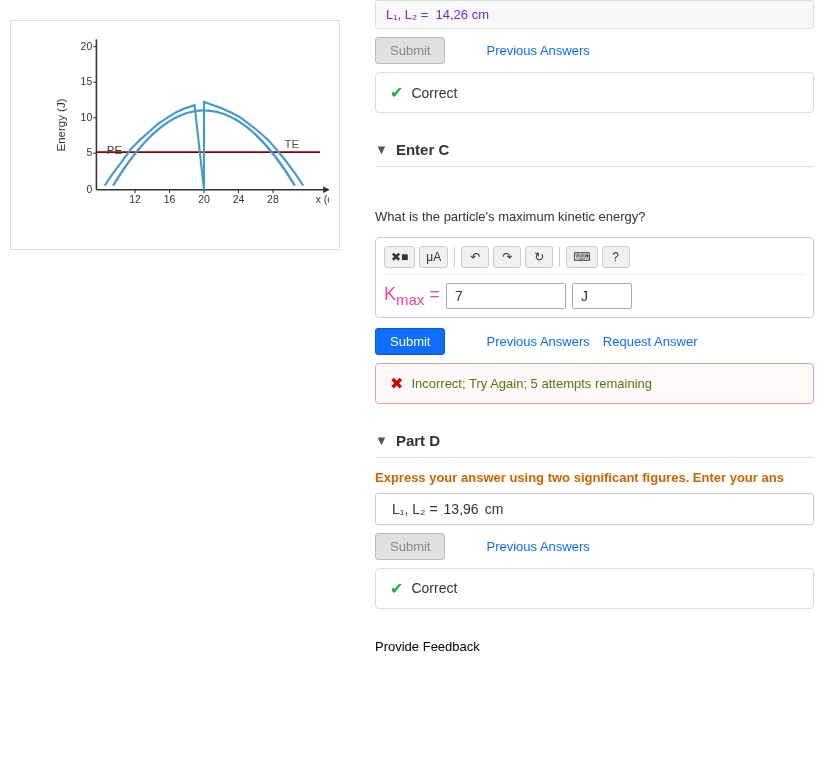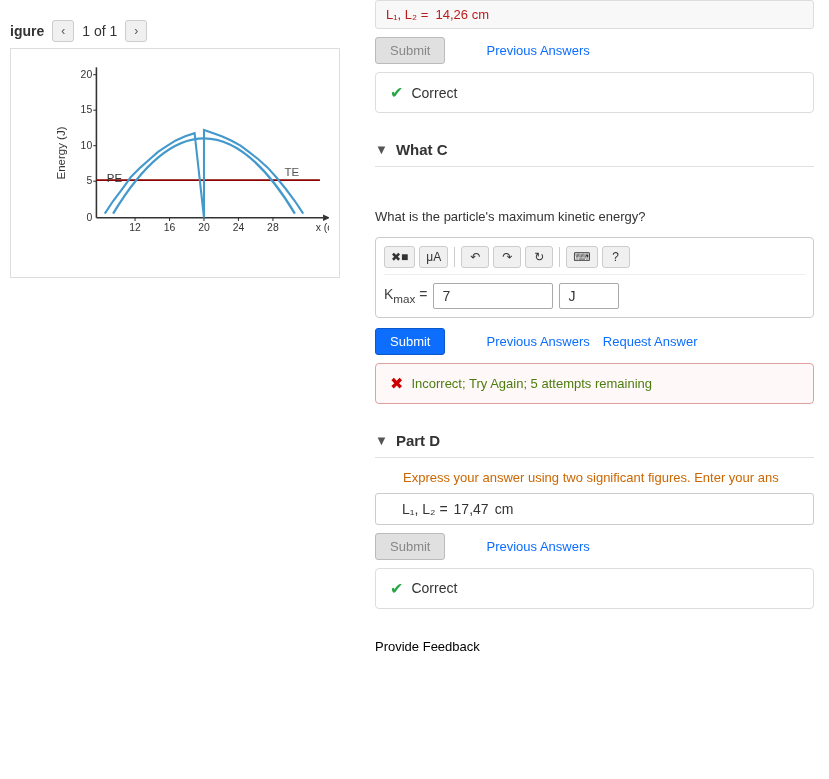--- a/index.html
+++ b/index.html
@@ -96,21 +96,21 @@
     }
 
     
     .prev-answer-row {
       background: #f8f8f8;
       border: 1px solid #ddd;
       border-radius: 3px;
       padding: 6px 10px;
       margin-bottom: 8px;
       font-size: 13px;
-      color: #b91c1c;
+      color: #6d28d9;
     }
     .submit-row {
       display: flex;
       align-items: center;
       gap: 5px;
       margin-bottom: 8px;
     }
     .btn-submit-disabled {
       background: #e0e0e0;
       border: 1px solid #bbb;
@@ -190,22 +190,21 @@
       font-size: 13px;
       color: #333;
       margin-bottom: 10px;
       line-height: 1.5;
       margin-top: 40px;
     }
     .question-subtext {
       font-size: 13px;
       color: #cc6600;
       margin-bottom: 8px;
-      font-weight: 400;
-      margin-left: 28px;
+      font-weight: 700;
     }
 
     
     .math-input-area {
       border: 1px solid #ccc;
       border-radius: 4px;
       padding: 8px;
       background: #fff;
       margin-bottom: 10px;
     }
@@ -235,22 +234,22 @@
       margin: 0 2px;
     }
 
     
     .math-eq-row {
       display: flex;
       align-items: center;
       gap: 6px;
     }
     .math-label {
-      font-size: 14px;
-      color: #404040;
+      font-size: 18px;
+      color: #ec4899;
       white-space: nowrap;
     }
     .math-input-field {
       border: 1px solid #aaa;
       border-radius: 2px;
       padding: 4px 8px;
       font-size: 14px;
       width: 120px;
       color: #333;
     }
@@ -263,21 +262,21 @@
       color: #333;
     }
 
     
     .l12-row {
       display: flex;
       align-items: center;
       gap: 6px;
       border: 1px solid #ccc;
       border-radius: 3px;
-      padding: 7px 26px;
+      padding: 7px 16px;
       margin-bottom: 8px;
       background: #fff;
     }
     .l12-label {
       font-size: 14px;
       color: #333;
     }
     .l12-value {
       font-size: 14px;
       color: #333;
@@ -298,26 +297,20 @@
       width: 100%;
       height: 100%;
     }
   </style>
 </head>
 <body>
 
 <div class="left-panel">
 
   <div class="figure-area">
-    <div class="figure-nav">
-      <span class="figure-label">igure</span>
-      <div class="nav-btn">‹</div>
-      <span class="page-num">1 of 1</span>
-      <div class="nav-btn">›</div>
-    </div>
 
     <div class="chart-container">
       <svg class="svg-chart" viewBox="0 0 260 180" xmlns="http://www.w3.org/2000/svg">
 
         <text x="8" y="90" font-size="11" fill="#333" text-anchor="middle" transform="rotate(-90,8,90)">Energy (J)</text>
 
         <line x1="38" y1="8" x2="38" y2="152" stroke="#333" stroke-width="1.5"></line>
         <line x1="38" y1="152" x2="255" y2="152" stroke="#333" stroke-width="1.5"></line>
 
         <polygon points="255,149 255,155 262,152" fill="#333"></polygon>
@@ -402,21 +395,21 @@
     <div class="correct-box">
       <span class="correct-icon">✔</span>
       <span class="correct-text">Correct</span>
     </div>
   </div>
 
   
   <div class="part-section">
     <div class="part-header">
       <span class="chevron-icon">▼</span>
-      <span class="part-header-label">What C</span>
+      <span class="part-header-label">Enter C</span>
     </div>
     <div class="question-text">What is the particle's maximum kinetic energy?</div>
 
     <div class="math-input-area">
       <div class="math-toolbar">
         <button class="toolbar-btn">
           <span>✖■</span>
         </button>
         <button class="toolbar-btn">
           <span>μA</span>
@@ -461,21 +454,21 @@
   
   <div class="part-section">
     <div class="part-header">
       <span class="chevron-icon">▼</span>
       <span class="part-header-label">Part D</span>
     </div>
     <div class="question-subtext">Express your answer using two significant figures. Enter your ans</div>
 
     <div class="l12-row">
       <span class="l12-label">L₁, L₂ =</span>
-      <span class="l12-value">17,47</span>
+      <span class="l12-value">13,96</span>
       <span class="l12-label">cm</span>
     </div>
 
     <div class="submit-row">
       <button class="btn-submit-disabled">Submit</button>
       <a class="link-prev-answers">Previous Answers</a>
     </div>
 
     <div class="correct-box">
       <span class="correct-icon">✔</span>

